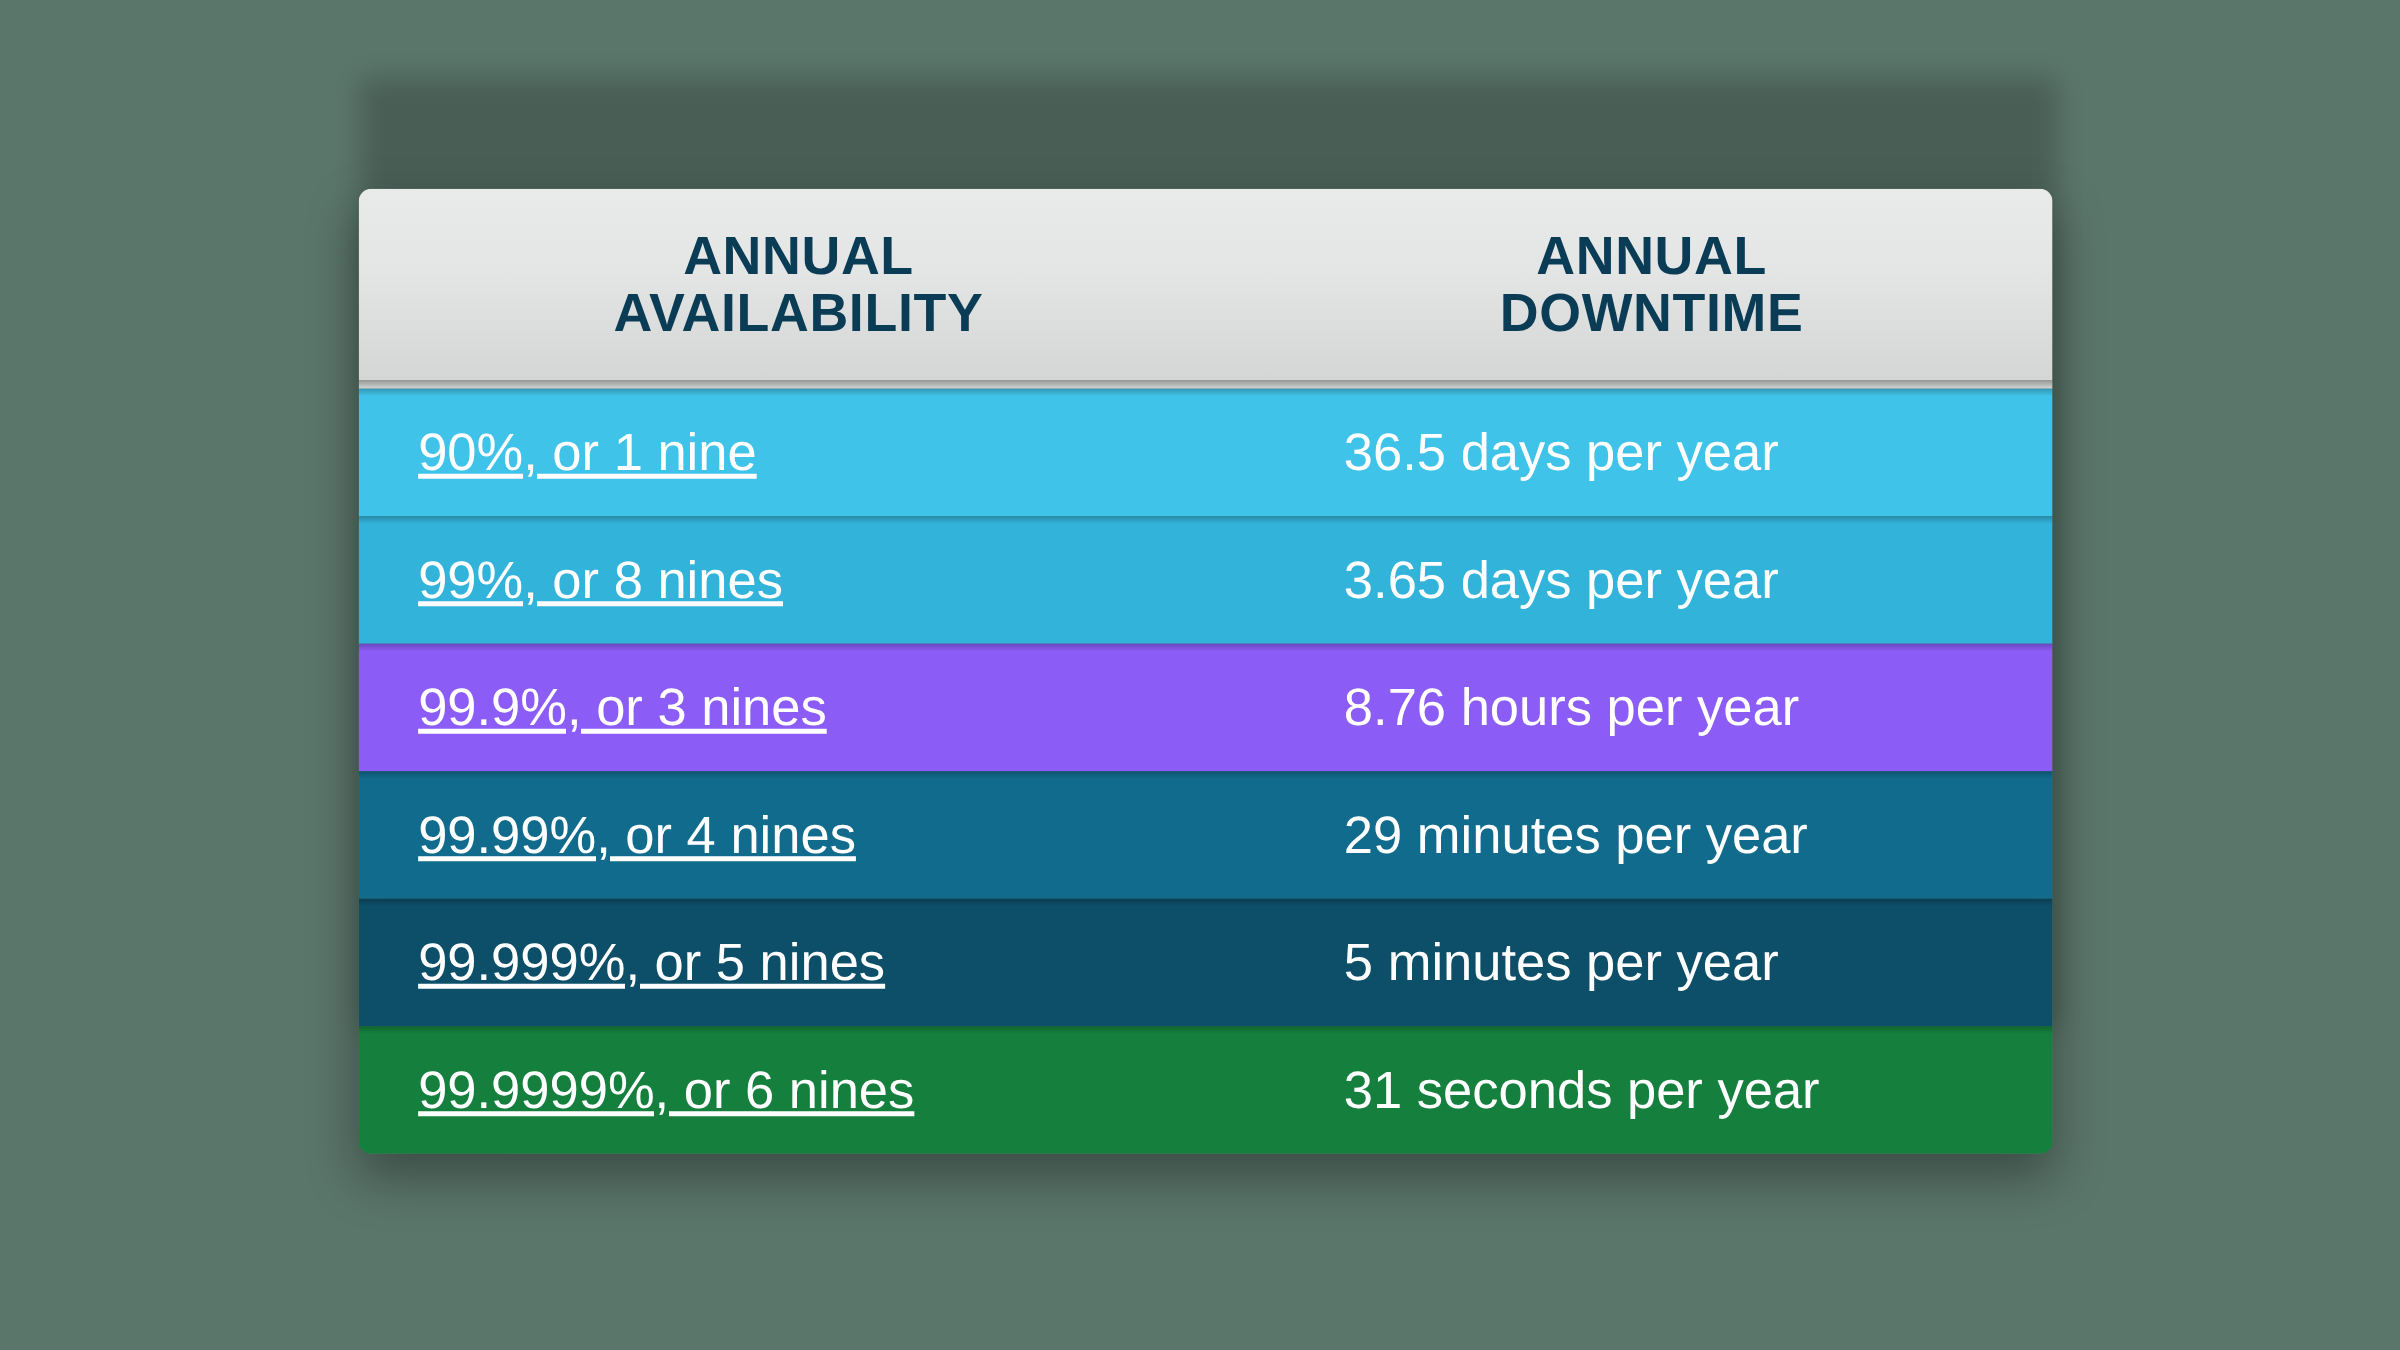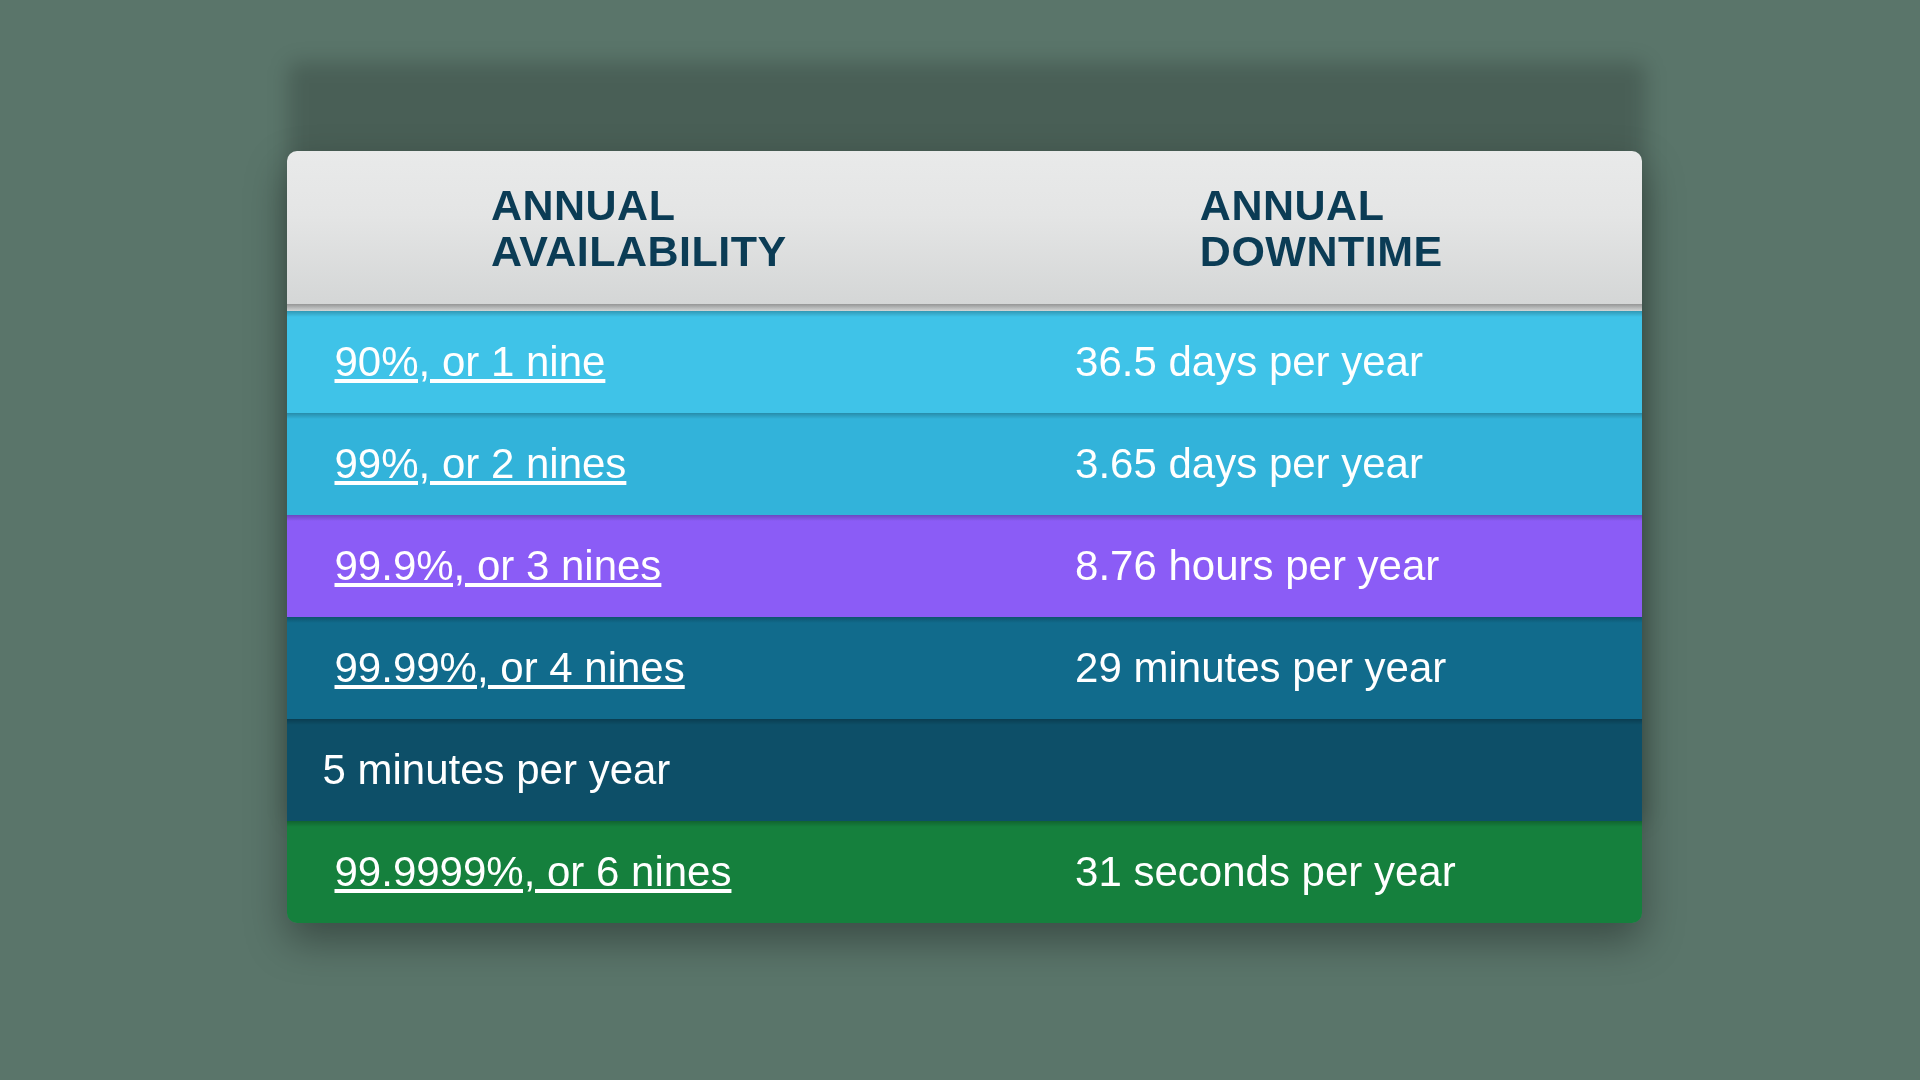--- a/index.html
+++ b/index.html
@@ -44,20 +44,21 @@
     content: "";
     position: absolute;
     left: 0; right: 0; bottom: 0;
     height: 7px;
     background: linear-gradient(180deg, rgba(0,0,0,0.30), rgba(0,0,0,0.0));
   }
   .head-cell {
     display: flex;
     align-items: center;
     justify-content: center;
+    text-align: center;
     color: #0b3c55;
     font-weight: bold;
     font-size: 43px;
     line-height: 1.06;
     letter-spacing: 0.5px;
     text-transform: uppercase;
     padding-bottom: 4px;
   }
   .head-cell.col-a { flex: 0 0 52%; }
   .head-cell.col-b { flex: 1 1 auto; padding-left: 10px;}
@@ -128,35 +129,36 @@
         </span>
       </div>
     </div>
 
     <div class="table-row" style="background: rgb(63, 195, 232);">
       <div class="cell col-a">90%, or 1 nine</div>
       <div class="cell col-b">36.5 days per year</div>
     </div>
 
     <div class="table-row" style="background: rgb(50, 179, 218);">
-      <div class="cell col-a">99%, or 2 nines</div>
+      <div class="cell col-a">99%, or 8 nines</div>
       <div class="cell col-b">3.65 days per year</div>
     </div>
 
     <div class="table-row" style="background: #8b5cf6;">
       <div class="cell col-a">99.9%, or 3 nines</div>
       <div class="cell col-b">8.76 hours per year</div>
     </div>
 
     <div class="table-row" style="background: rgb(17, 107, 140); justify-content: flex-end;">
       <div class="cell col-a">99.99%, or 4 nines</div>
       <div class="cell col-b">29 minutes per year</div>
     </div>
 
     <div class="table-row" style="background: rgb(13, 79, 104);">
+      <div class="cell col-a">99.999%, or 5 nines</div>
       <div class="cell col-b">5 minutes per year</div>
     </div>
 
     <div class="table-row" style="background: #15803d;">
       <div class="cell col-a">99.9999%, or 6 nines</div>
       <div class="cell col-b">31 seconds per year</div>
     </div>
 
   </div>
 </div>

